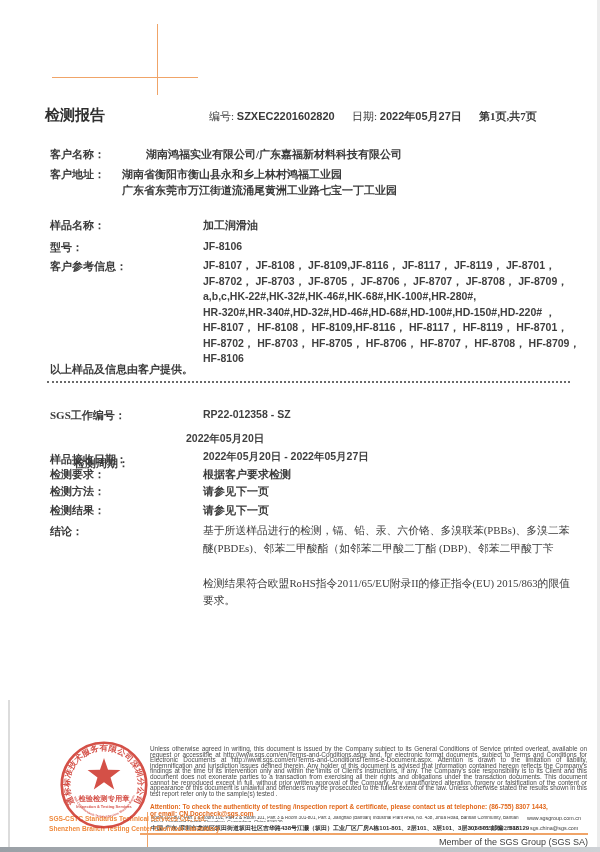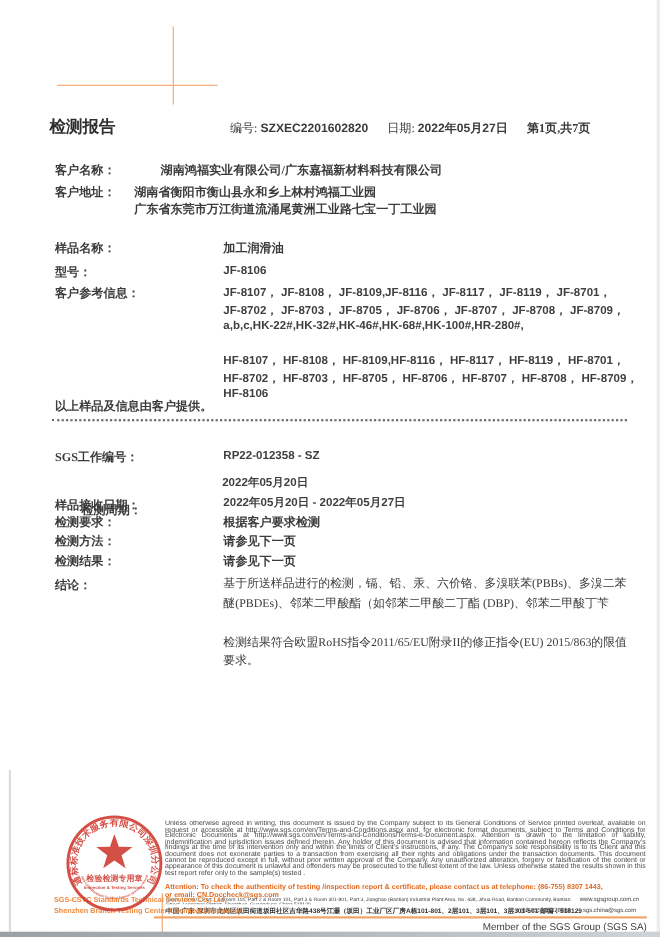--- a/index.html
+++ b/index.html
@@ -55,31 +55,32 @@
   <div class="abs vcn" style="left:122px;top:183px;">广东省东莞市万江街道流涌尾黄洲工业路七宝一丁工业园</div>
 
   <div class="abs lbl" style="left:50px;top:218px;">样品名称：</div>
   <div class="abs vcn" style="left:203px;top:218px;">加工润滑油</div>
   <div class="abs lbl" style="left:50px;top:240px;">型号：</div>
   <div class="abs ven" style="left:203px;top:240px;">JF-8106</div>
   <div class="abs lbl" style="left:50px;top:259px;">客户参考信息：</div>
   <div class="abs ven" style="left:203px;top:259px;">JF-8107， JF-8108， JF-8109,JF-8116， JF-8117， JF-8119， JF-8701，</div>
   <div class="abs ven" style="left:203px;top:274.5px;">JF-8702， JF-8703， JF-8705， JF-8706， JF-8707， JF-8708， JF-8709，</div>
   <div class="abs ven" style="left:203px;top:290px;">a,b,c,HK-22#,HK-32#,HK-46#,HK-68#,HK-100#,HR-280#,</div>
+  <div class="abs ven" style="left:203px;top:305.5px;">HR-320#,HR-340#,HD-32#,HD-46#,HD-68#,HD-100#,HD-150#,HD-220# ，</div>
   <div class="abs ven" style="left:203px;top:321px;">HF-8107， HF-8108， HF-8109,HF-8116， HF-8117， HF-8119， HF-8701，</div>
   <div class="abs ven" style="left:203px;top:336.5px;">HF-8702， HF-8703， HF-8705， HF-8706， HF-8707， HF-8708， HF-8709，</div>
   <div class="abs ven" style="left:203px;top:352px;">HF-8106</div>
   <div class="abs vcn" style="left:50px;top:362px;">以上样品及信息由客户提供。</div>
 
   <div class="abs dotted" style="left:47px;top:381px;width:523px;"></div>
 
   <div class="abs lbl" style="left:50px;top:408px;">SGS工作编号：</div>
   <div class="abs ven" style="left:203px;top:408px;">RP22-012358 - SZ</div>
   <div class="abs lbl" style="left:50px;top:452px;">样品接收日期：</div>
-  <div class="abs ven" style="left:202px;top:432px;">2022年05月20日</div>
+  <div class="abs ven" style="left:186px;top:432px;">2022年05月20日</div>
   <div class="abs lbl" style="left:50px;top:456px;margin-left:24px;">检测周期：</div>
   <div class="abs ven" style="left:203px;top:450px;">2022年05月20日 - 2022年05月27日</div>
   <div class="abs lbl" style="left:50px;top:467px;">检测要求：</div>
   <div class="abs vcn" style="left:203px;top:467px;">根据客户要求检测</div>
   <div class="abs lbl" style="left:50px;top:484px;">检测方法：</div>
   <div class="abs vcn" style="left:203px;top:484px;">请参见下一页</div>
   <div class="abs lbl" style="left:50px;top:503px;">检测结果：</div>
   <div class="abs vcn" style="left:203px;top:503px;">请参见下一页</div>
 
   <div class="abs lbl" style="left:50px;top:524px;">结论：</div>

